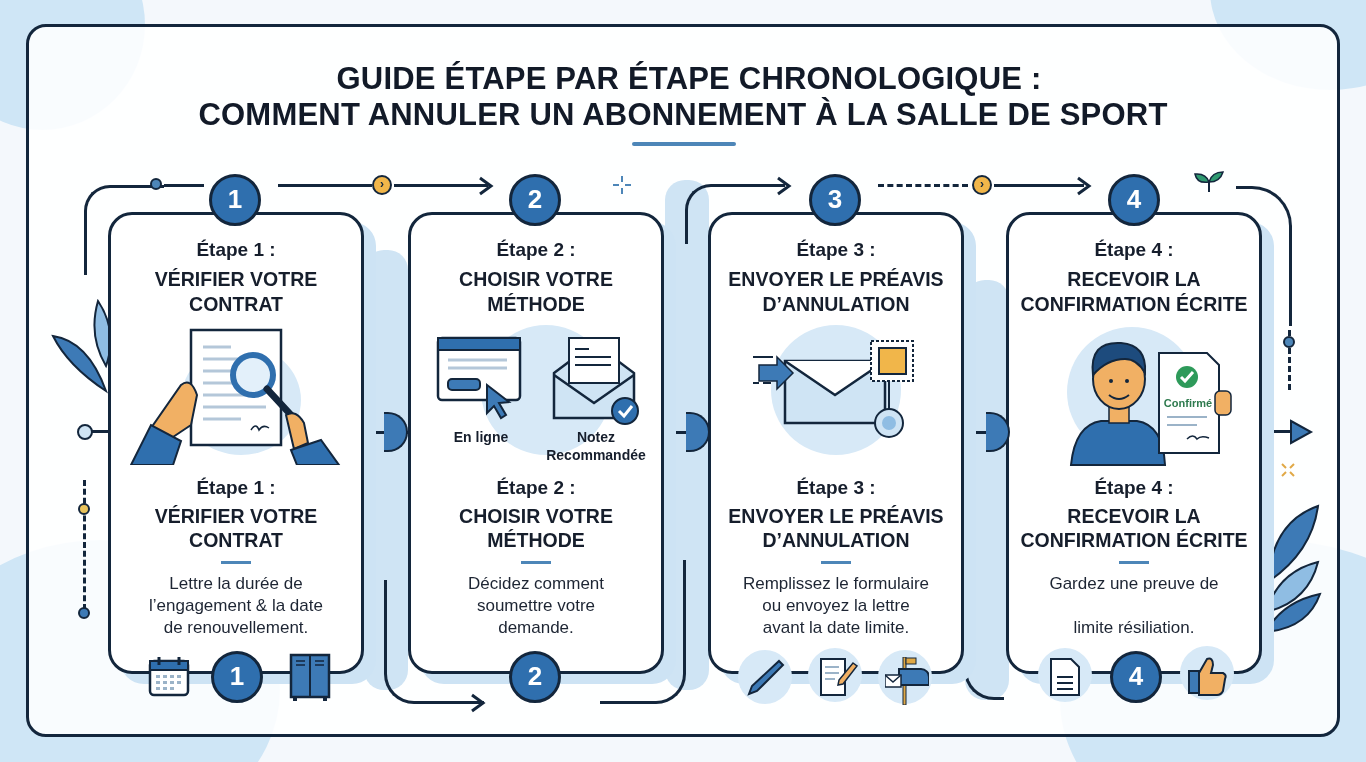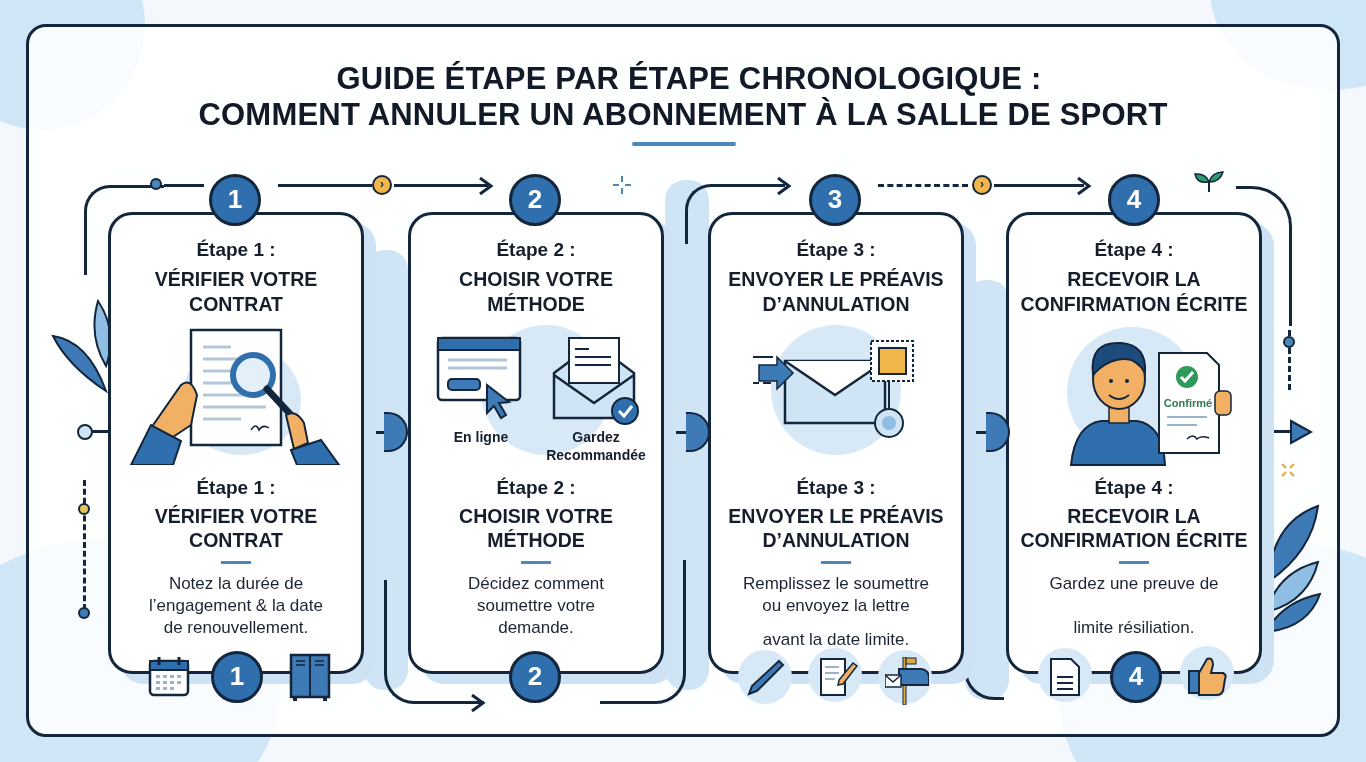--- a/index.html
+++ b/index.html
@@ -183,21 +183,21 @@
       <path d="M60 60 q10 -8 16 10 l-6 30 l-30 20 l-12 -14 z" fill="#f1b064" stroke="#13263c" stroke-width="2"></path>
       <path d="M10 140 l20 -40 l30 16 l-8 24z" fill="#2f6fae" stroke="#13263c" stroke-width="2"></path>
       <path d="M165 90 q10 -6 18 8 l4 20 l-14 6z" fill="#f1b064" stroke="#13263c" stroke-width="2"></path>
       <path d="M170 125 l30 -10 l18 25 l-42 0z" fill="#2f6fae" stroke="#13263c" stroke-width="2"></path>
     </svg>
   </div>
   <div class="h-step" style="top:262px;">Étape 1 :</div>
   <div class="h-title" style="top:289px;">VÉRIFIER VOTRE</div>
   <div class="h-title" style="top:313px;">CONTRAT</div>
   <div class="sep" style="top:346px;"></div>
-  <div class="desc" style="top:358px;">Notez la durée de</div>
+  <div class="desc" style="top:358px;">Lettre la durée de</div>
   <div class="desc" style="top:380px;">l’engagement &amp; la date</div>
   <div class="desc" style="top:402px;">de renouvellement.</div>
 </div>
 <div class="num-badge" style="left:209px;top:174px;">1</div>
 <div class="icon-circle" style="left:140px;top:648px;background:transparent;">
   <svg width="44" height="44">
       <rect x="3" y="6" width="38" height="34" rx="4" fill="#fff" stroke="#13263c" stroke-width="2.5"></rect>
       <rect x="3" y="6" width="38" height="9" fill="#2f6fae" stroke="#13263c" stroke-width="2"></rect>
       <line x1="12" y1="2" x2="12" y2="10" stroke="#13263c" stroke-width="3"></line>
       <line x1="32" y1="2" x2="32" y2="10" stroke="#13263c" stroke-width="3"></line>
@@ -255,21 +255,21 @@
           <line x1="26" y1="16" x2="40" y2="16"></line>
           <line x1="26" y1="24" x2="62" y2="24"></line>
           <line x1="26" y1="32" x2="62" y2="32"></line>
         </g>
         <path d="M5 42 L45 70 L85 42" fill="none" stroke="#13263c" stroke-width="2.5"></path>
         <circle cx="76" cy="78" r="13" fill="#2f6fae" stroke="#13263c" stroke-width="2"></circle>
         <polyline points="70,78 75,83 83,73" fill="none" stroke="#fff" stroke-width="3"></polyline>
       </svg>
   </div>
   <div class="label-small" style="left:30px;top:214px;width:80px;">En ligne</div>
-  <div class="label-small" style="left:120px;top:214px;width:130px;">Gardez</div>
+  <div class="label-small" style="left:120px;top:214px;width:130px;">Notez</div>
   <div class="label-small" style="left:120px;top:232px;width:130px;">Recommandée</div>
   <div class="h-step" style="top:262px;">Étape 2 :</div>
   <div class="h-title" style="top:289px;">CHOISIR VOTRE</div>
   <div class="h-title" style="top:313px;">MÉTHODE</div>
   <div class="sep" style="top:346px;"></div>
   <div class="desc" style="top:358px;">Décidez comment</div>
   <div class="desc" style="top:380px;">soumettre votre</div>
   <div class="desc" style="top:402px;">demande.</div>
 </div>
 <div class="num-badge" style="left:509px;top:174px;">2</div>
@@ -294,23 +294,23 @@
         <rect x="130" y="15" width="27" height="26" fill="#f1b64a" stroke="#13263c" stroke-width="2"></rect>
         <line x1="140" y1="48" x2="140" y2="84" stroke="#13263c" stroke-width="2"></line>
         <circle cx="140" cy="90" r="14" fill="#cfe4f4" stroke="#13263c" stroke-width="2"></circle>
         <circle cx="140" cy="90" r="7" fill="#8fbde3"></circle>
       </svg>
   </div>
   <div class="h-step" style="top:262px;">Étape 3 :</div>
   <div class="h-title" style="top:289px;">ENVOYER LE PRÉAVIS</div>
   <div class="h-title" style="top:313px;">D’ANNULATION</div>
   <div class="sep" style="top:346px;"></div>
-  <div class="desc" style="top:358px;">Remplissez le soumettre</div>
+  <div class="desc" style="top:358px;">Remplissez le formulaire</div>
   <div class="desc" style="top:380px;">ou envoyez la lettre</div>
-  <div class="desc" style="top:402px;margin-top:12px;">avant la date limite.</div>
+  <div class="desc" style="top:402px;">avant la date limite.</div>
 </div>
 <div class="num-badge" style="left:809px;top:174px;">3</div>
 <div class="icon-circle" style="left:738px;top:650px;">
   <svg width="40" height="40">
       <path d="M34 4 l4 4 l-26 26 l-8 3 l3 -8z" fill="#3d7ab6" stroke="#13263c" stroke-width="2"></path>
     </svg>
 </div>
 <div class="icon-circle" style="left:808px;top:648px;">
   <svg width="44" height="44">
       <path d="M6 4 h24 v36 h-24z" fill="#fff" stroke="#13263c" stroke-width="2"></path>

